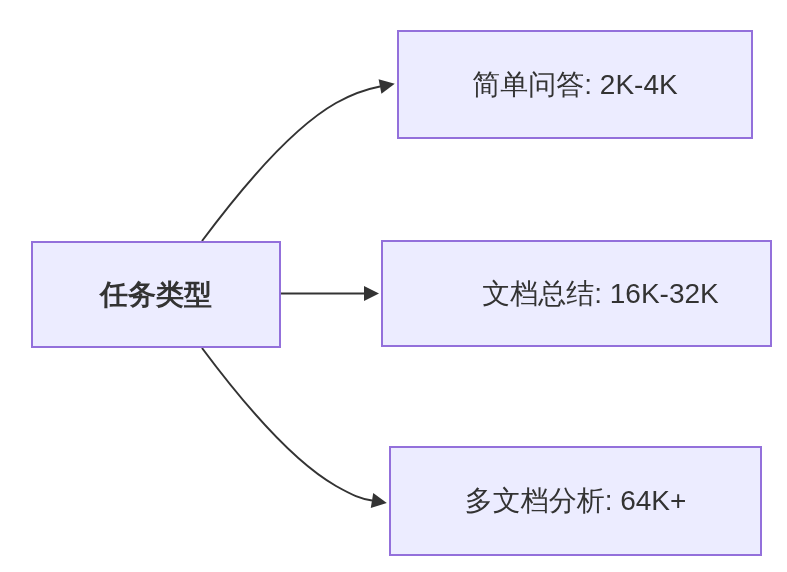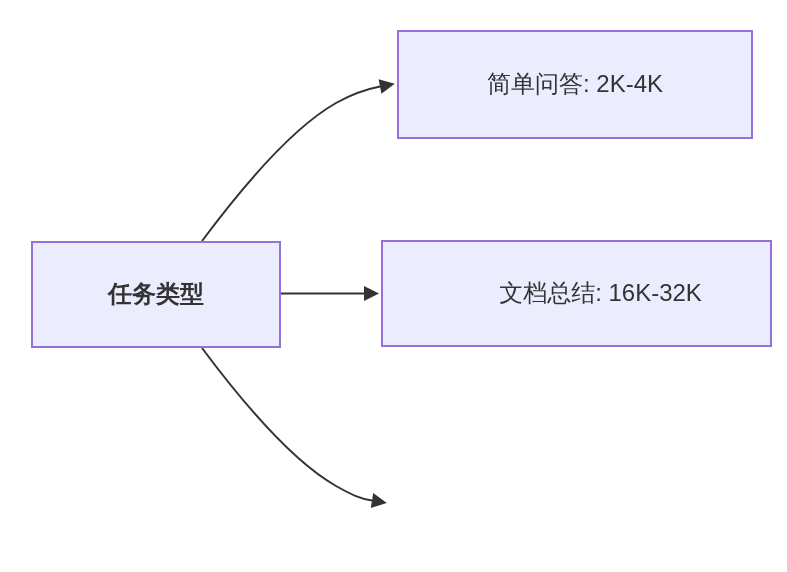--- a/index.html
+++ b/index.html
@@ -33,21 +33,21 @@
   }
   .node {
     position: absolute;
     box-sizing: border-box;
     background: var(--node-fill, #ECECFF);
     border: 2px solid var(--node-border, #9370DB);
     color: var(--text, #333333);
     display: flex;
     align-items: center;
     justify-content: center;
-    font-size: 24px;
+    font-size: 28px;
     line-height: 1.2;
     text-align: right;
     white-space: nowrap;
   }
   .node-root    { left: 31px;  top: 241px; width: 250px; height: 107px; font-weight: bold; }
   .node-branch0 { left: 397px; top: 30px;  width: 356px; height: 109px; }
   .node-branch1 { left: 381px; top: 240px; width: 391px; height: 107px; padding-left: 48px; }
   .node-branch2 { left: 389px; top: 446px; width: 373px; height: 110px; }
 </style>
 </head>
@@ -71,14 +71,17 @@
   </div>
 
   <div class="node node-branch0">
     <span>简单问答: 2K-4K</span>
   </div>
 
   <div class="node node-branch1">
     <span>文档总结: 16K-32K</span>
   </div>
 
+  <div class="node node-branch2">
+    <span>多文档分析: 64K+</span>
+  </div>
 
 </div>
 
 </body></html>

